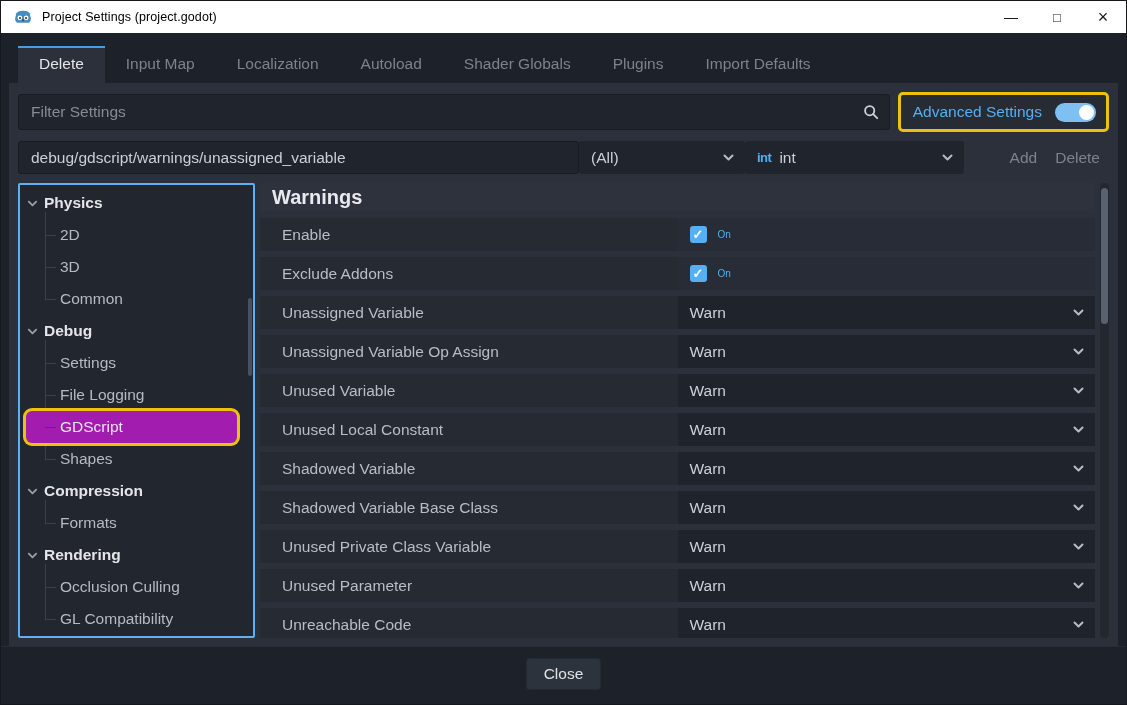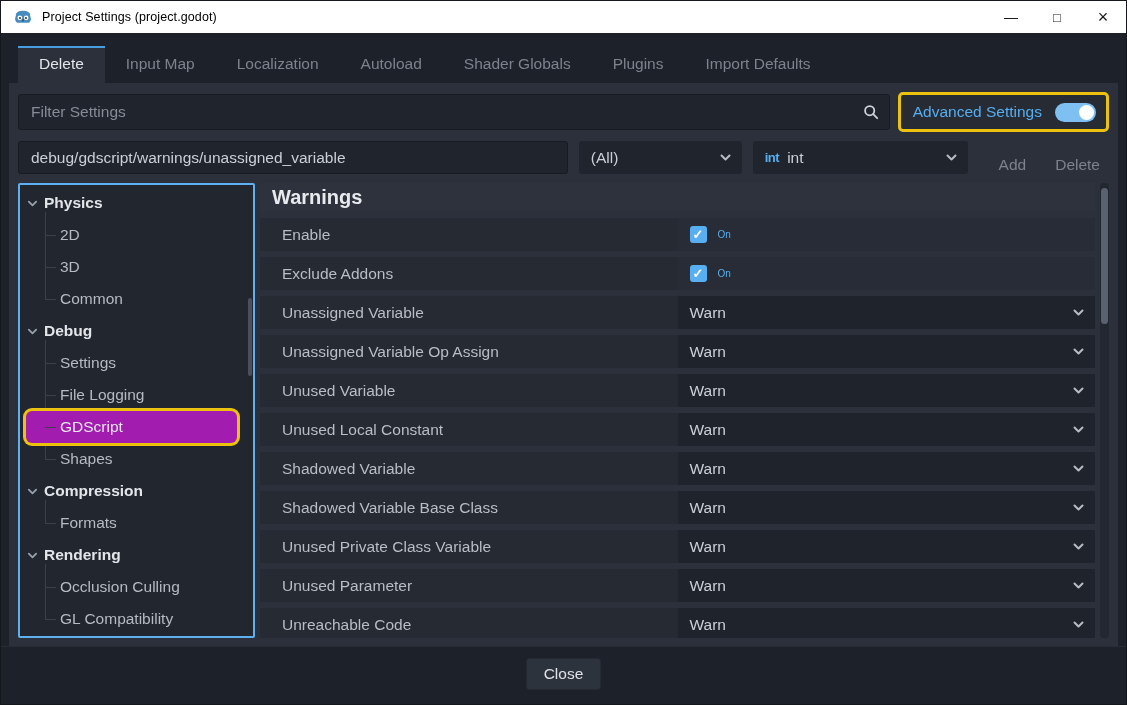--- a/index.html
+++ b/index.html
@@ -62,21 +62,21 @@
   .toggle{
     width:41px; height:19px; background:#7ec0f2; border-radius:10px; position:relative;
     cursor:pointer; flex:0 0 auto;
   }
   .toggle .knob{
     position:absolute; right:2px; top:2px; width:15px; height:15px;
     background:#fff; border-radius:50%;
   }
 
   
-  .prop-row{ display:flex; gap:11px; flex:0 0 auto; align-items:flex-end; }
+  .prop-row{ display:flex; flex:0 0 auto; align-items:center; }
   .path-box{
     width:561px; height:33px; background:#1f242d; border:1px solid #171b22; border-radius:3px;
     display:flex; align-items:center; padding:0 12px;
   }
   .path-box .val{ color:#ccd0d6; font-size:15.5px; white-space:nowrap; }
   .select{
     height:33px; background:#1f242d; border-radius:3px;
     display:flex; align-items:center; padding:0 10px 0 12px; gap:8px; cursor:pointer;
   }
   .select .sel-label{ color:#ccd0d6; font-size:15.5px; flex:1; }

